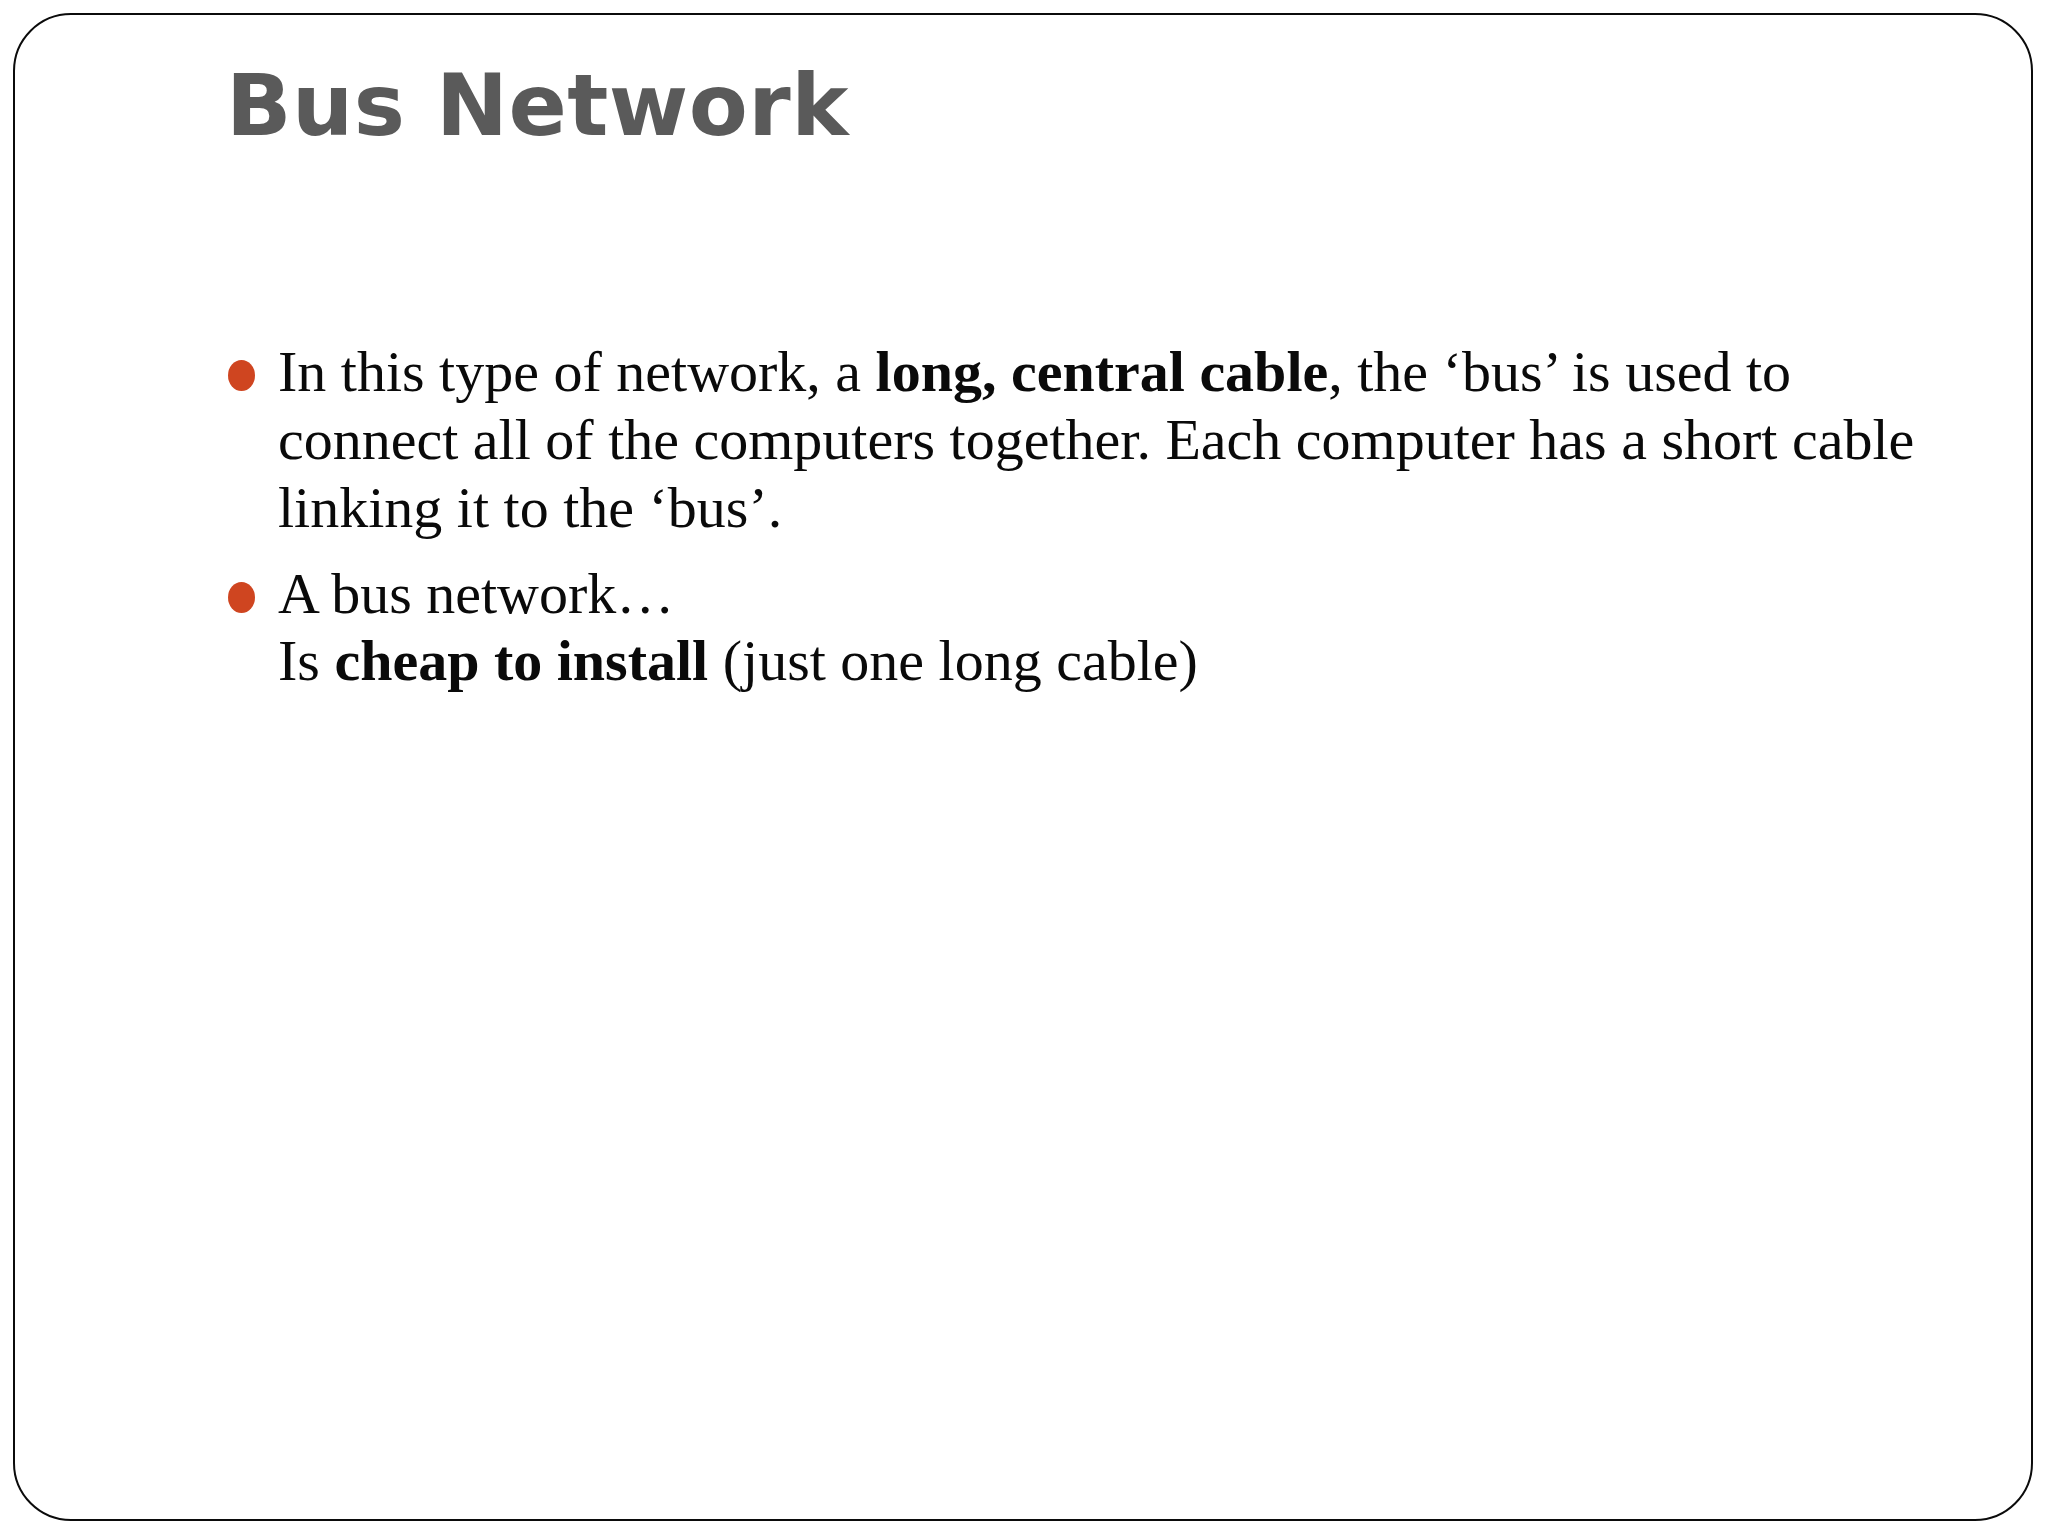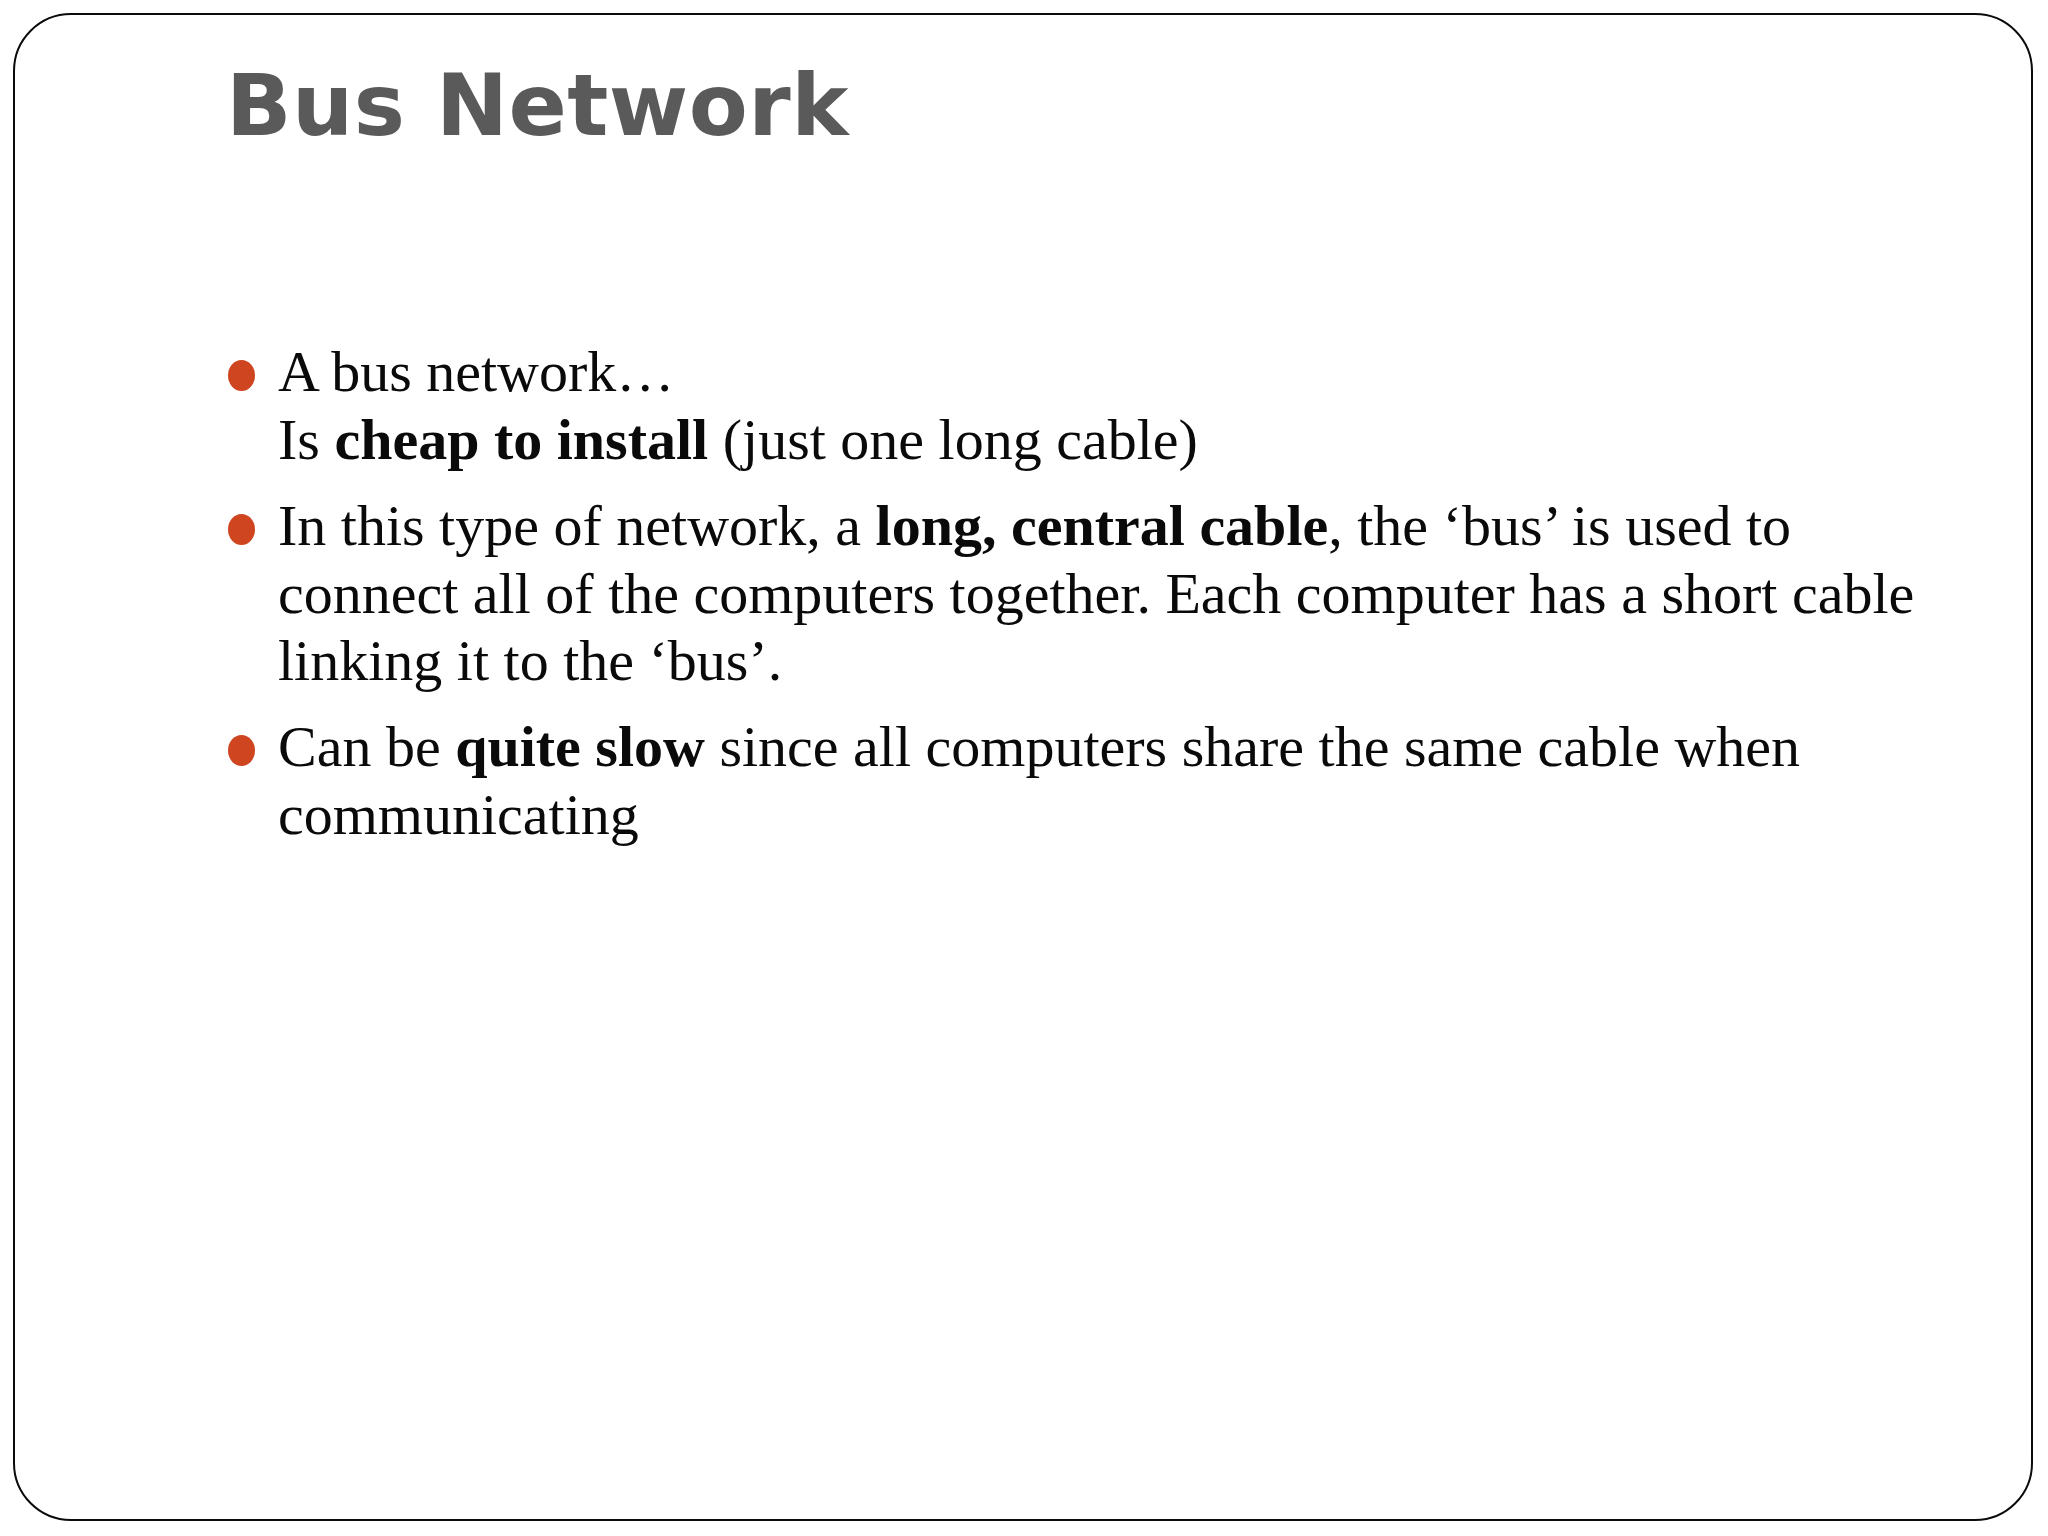--- a/index.html
+++ b/index.html
@@ -94,26 +94,22 @@
 
 <div id="slide">
 
   <div id="slide-frame"></div>
 
   <div id="slide-title">Bus Network</div>
 
   <div id="body-list">
       <div class="bullet-item">
         <span class="bullet-dot"></span>
-        <span class="bullet-text"><span>A bus network…</span></span>
-        <span class="bullet-subline"><span>Is </span><span class="bold">cheap to install</span><span> (just one long cable)</span></span>
-      </div>
-      <div class="bullet-item">
-        <span class="bullet-dot"></span>
         <span class="bullet-text"><span>In this type of network, a </span><span class="bold">long, central cable</span><span>, the ‘bus’ is used to connect all of the computers together. Each computer has a short cable linking it to the ‘bus’.</span></span>
       </div>
       <div class="bullet-item">
         <span class="bullet-dot"></span>
-        <span class="bullet-text"><span>Can be </span><span class="bold">quite slow</span><span> since all computers share the same cable when communicating</span></span>
+        <span class="bullet-text"><span>A bus network…</span></span>
+        <span class="bullet-subline"><span>Is </span><span class="bold">cheap to install</span><span> (just one long cable)</span></span>
       </div>
     </div>
 
 </div>
 
 </body></html>

